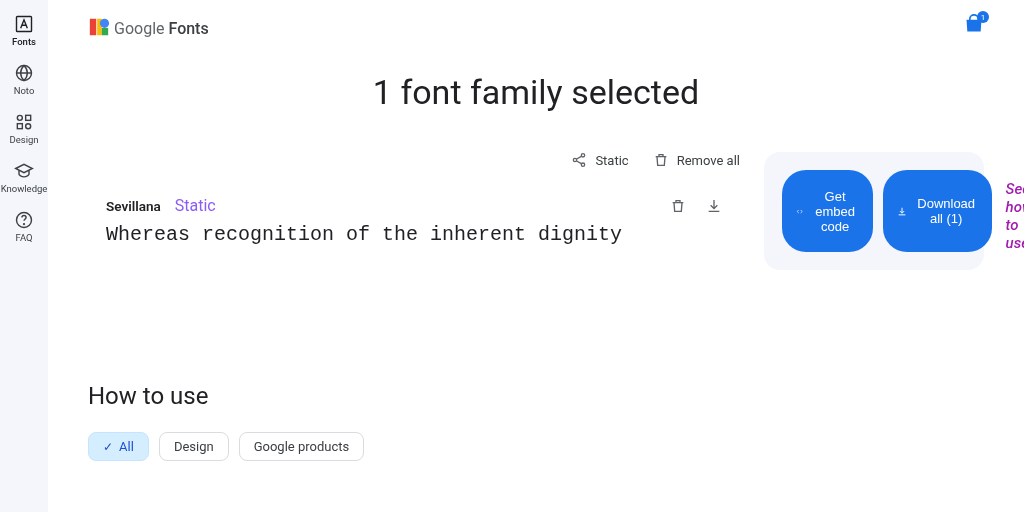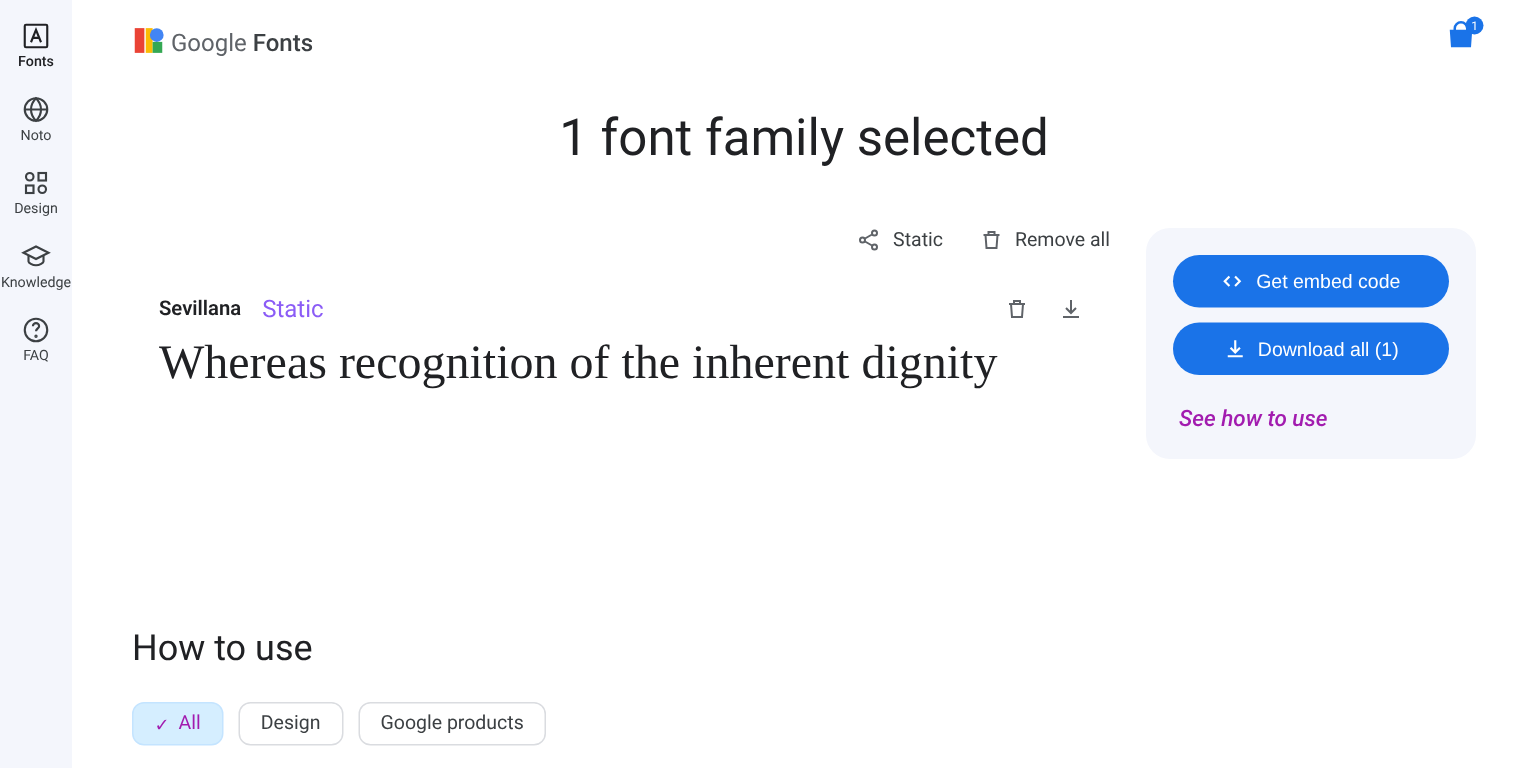--- a/index.html
+++ b/index.html
@@ -27,32 +27,32 @@
 .action-link { display: flex; align-items: center; gap: 8px; font-size: 13px; color: #3c4043; cursor: pointer; }
 .action-link svg { width: 16px; height: 16px; }
 
 .font-row { display: flex; align-items: center; padding: 0 18px; }
 .font-name { font-size: 13.5px; font-weight: 600; color: #202124; }
 .font-type { font-size: 16px; color: #8b5cf6; margin-left: 14px; }
 .font-actions { margin-left: auto; display: flex; gap: 20px; }
 .icon-btn { cursor: pointer; color: #5f6368; display: flex; }
 .icon-btn svg { width: 16px; height: 16px; }
 
-.preview-text { font-family: Liberation Serif, serif; font-size: 32px; padding: 8px 18px 0; color: #202124; font-weight:400; }
+.preview-text { font-family: Liberation Mono, monospace; font-size: 20px; padding: 8px 18px 0; color: #202124; font-weight:400; }
 
-.right-panel { width: 220px; background: #f4f6fc; border-radius: 16px; padding: 18px; display: flex; flex-direction: column; gap: 10px; }
+.right-panel { width: 220px; background: #f4f6fc; border-radius: 16px; padding: 18px; display: flex; flex-direction: row; gap: 10px; }
 .blue-btn { background: #1a73e8; color: #fff; border: none; border-radius: 24px; padding: 10px 14px; font-size: 13px; font-weight: 500; cursor: pointer; display: flex; align-items: center; justify-content: center; gap: 8px; }
 .blue-btn svg { width: 15px; height: 15px; }
 .link-text { color: #a21caf; font-size: 15px; font-weight: 500; margin-top: 10px; cursor: pointer; padding-left: 4px; font-style: italic; }
 
 .section-title { font-size: 24px; font-weight: 400; margin: 112px 0 22px; }
 
 .chips { display: flex; gap: 10px; }
 .chip { border: 1px solid #dadce0; border-radius: 8px; padding: 6px 14px; font-size: 13px; color: #3c4043; cursor: pointer; display: flex; align-items: center; gap: 6px; }
-.chip.active { background: #d5eeff; border-color: #c4e4ff; color: #a21caf; }
+.chip.active { background: #d5eeff; border-color: #c4e4ff; color: #1d4ed8; }
 .chip.active::before { content: "✓"; font-size: 12px; }
 </style>
 </head>
 <body>
 
 <div class="sidebar">
   <div class="sidebar-item active">
     <svg viewBox="0 0 24 24" stroke="#202124" fill="none" stroke-width="1.7">
         <rect x="3" y="3" width="18" height="18" rx="1"></rect>
         <path d="M8 17 L12 7 L16 17 M9.5 13.5 H14.5"></path>

